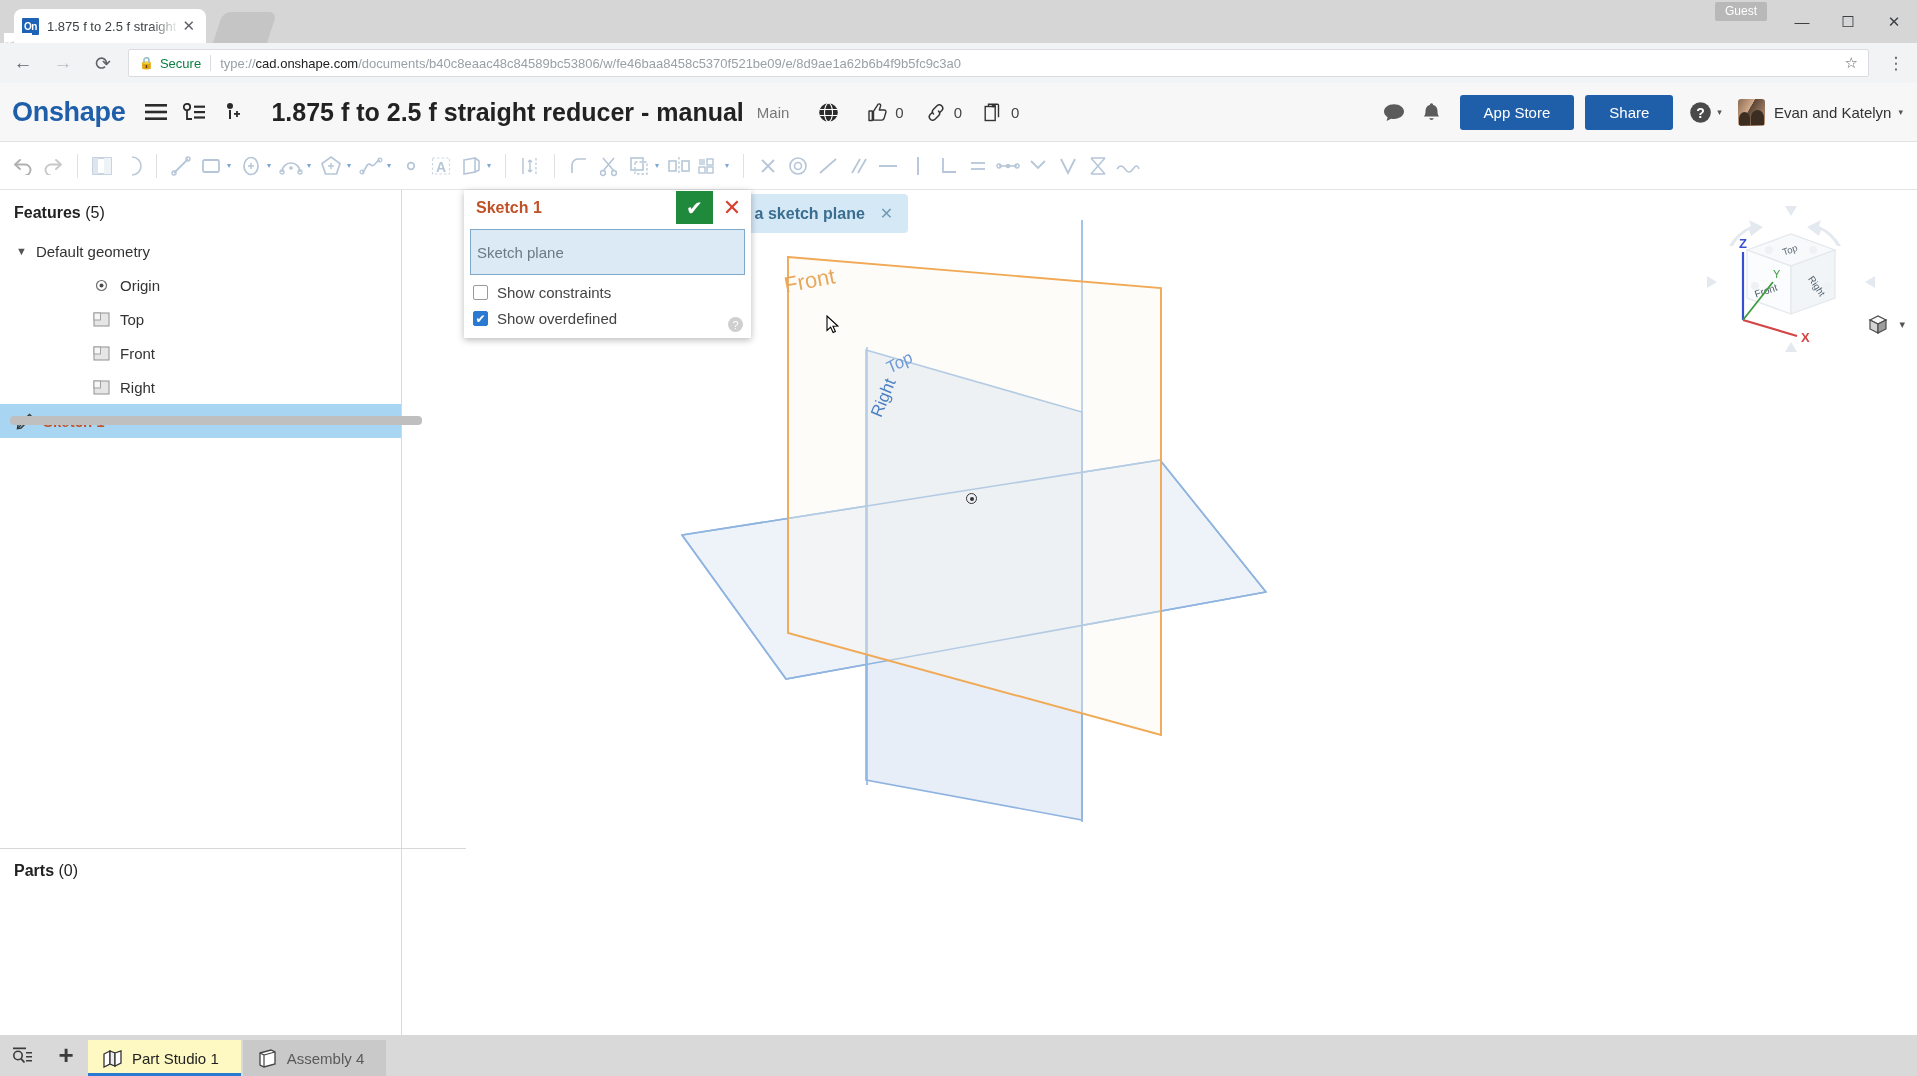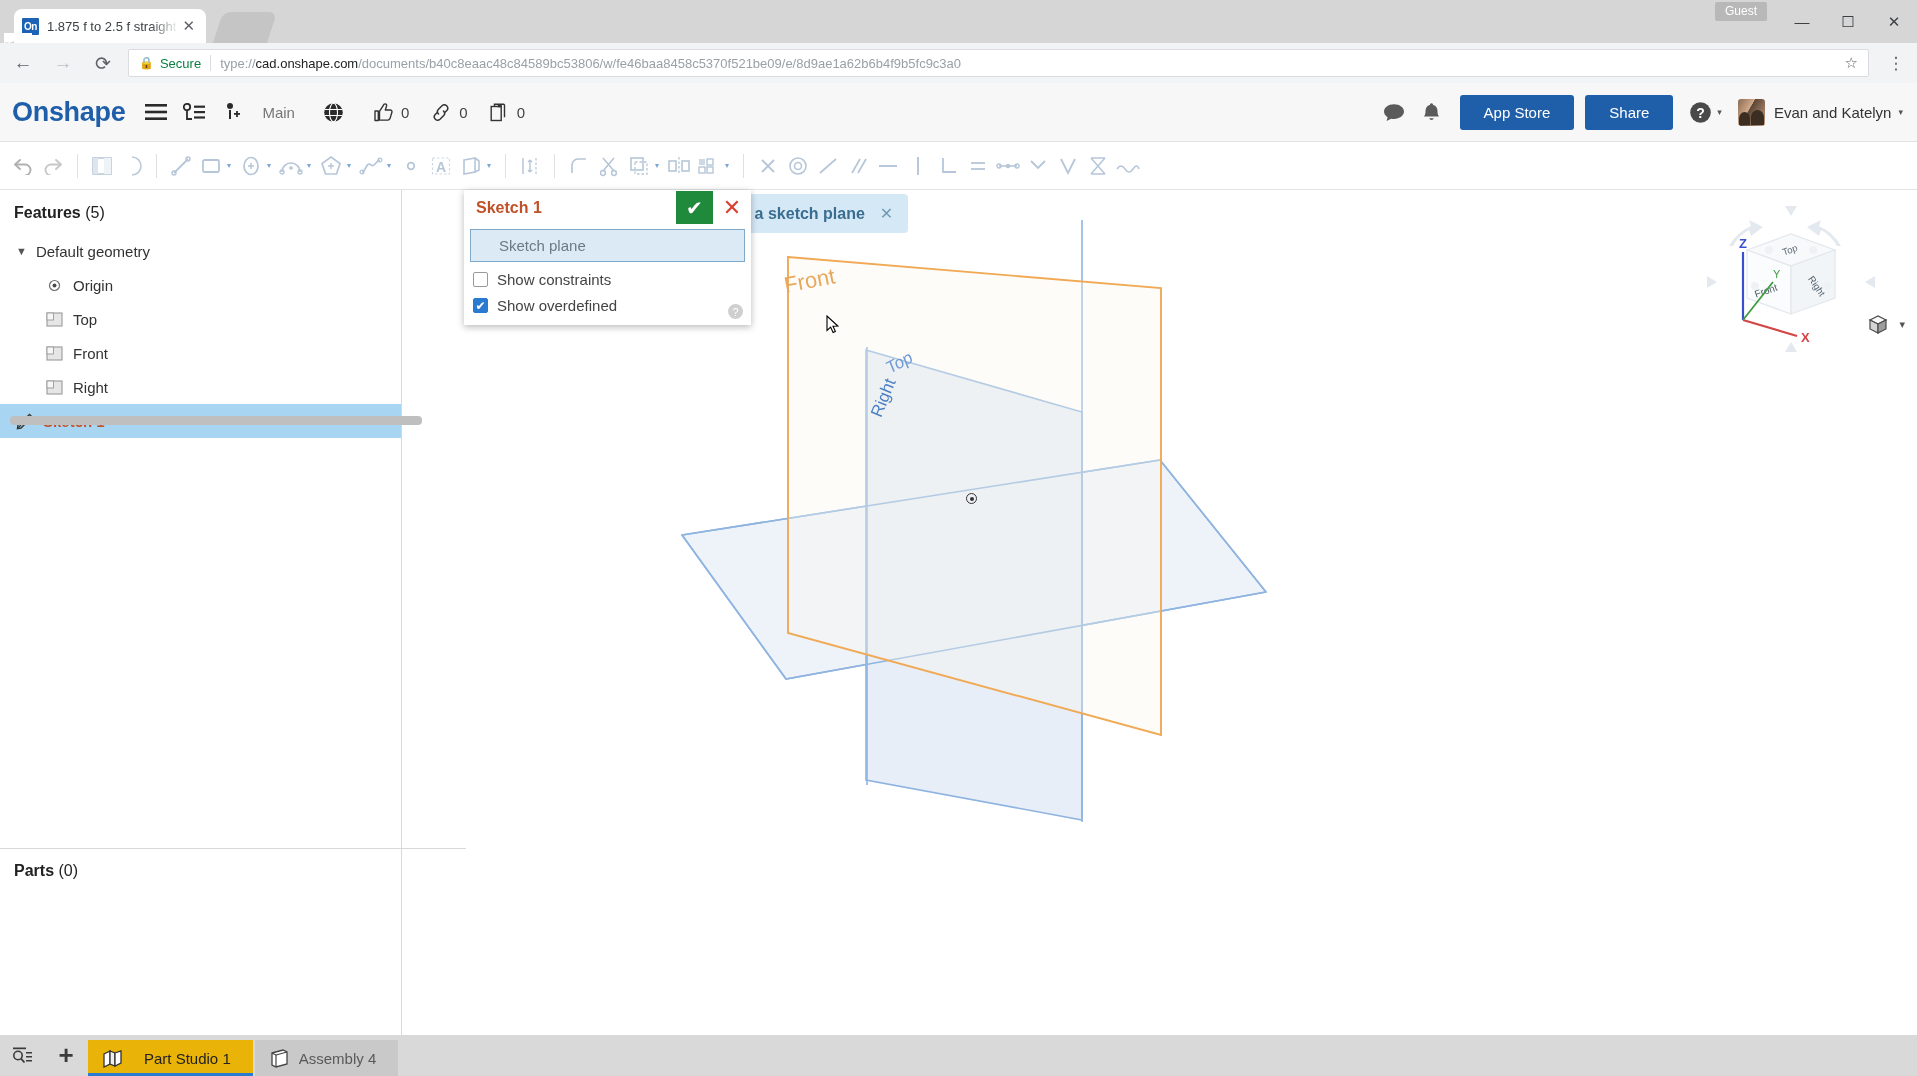--- a/index.html
+++ b/index.html
@@ -153,21 +153,21 @@
     margin: 12px 14px 0 14px; height: 30px;
     border: 1px solid #c8c8c8; border-radius: 2px;
     display: flex; align-items: center; padding: 0 9px;
   }
   .filter-box .ph { font-size: 15px; color: #9a9a9a; font-style: italic; }
   .tree { margin-top: 12px; }
   .tree-row {
     display: flex; align-items: center; height: 34px;
     padding-left: 16px; font-size: 15px; color: #333;
   }
-  .tree-row.child { padding-left: 44px; }
+  .tree-row.child { padding-left: 44px; margin-left: 47px; }
   .tree-row.selected {
     background: #a8d5f2; padding-left: 14px; color: #c0522a; font-weight: bold;
   }
   .chev { font-size: 11px; color: #555; margin-right: 9px; }
   .tree-ico { width: 20px; display:flex; align-items:center; justify-content:center;
     margin-right: 9px; color:#8a8a8a; }
   .scrollbar-h {
     position: absolute; top: 226px; left: 10px; width: 412px; height: 9px;
     background: #bfbfbf; border-radius: 4px;
   }
@@ -192,23 +192,23 @@
   .sk-title { font-size: 16px; font-weight: bold; color: #c0522a; flex: 1; }
   .sk-ok {
     width: 37px; height: 33px; background: #1f8a3b; color: #fff;
     display: flex; align-items: center; justify-content: center; font-size: 20px;
   }
   .sk-cancel {
     width: 38px; height: 33px; color: #d8402f;
     display: flex; align-items: center; justify-content: center; font-size: 22px;
   }
   .sk-field {
-    margin: 4px 6px 0 6px; height: 33px;
+    margin: 4px 6px 0 6px; height: 46px;
     background: #dbeaf5; border: 1px solid #7fa8c9;
-    display: flex; align-items: center; padding: 0 28px;
+    display: flex; align-items: center; padding: 0 6px;
   }
   .sk-field .ph { font-size: 15px; color: #6c7a84; }
   .sk-check {
     display: flex; align-items: center; padding: 9px 18px 0 9px; font-size: 15px; color: #444;
   }
   .cbox {
     width: 15px; height: 15px; border: 1px solid #9a9a9a; background: #fff;
     margin-right: 9px; border-radius: 2px; flex-shrink: 0;
   }
   .cbox.on {
@@ -264,21 +264,21 @@
   }
   .bb-ico {
     width: 44px; height: 41px; display: flex; align-items: center;
     justify-content: center; color: #3c3c3c; font-size: 17px;
   }
   .bb-tab {
     height: 36px; display: flex; align-items: center; padding: 0 22px 0 14px;
     font-size: 15px; color: #5a5a5a; background: #c9c9c9;
     margin-right: 2px; position: relative;
   }
-  .bb-tab.active { background: #eab308; color: #222; gap: 12px; }
+  .bb-tab.active { background: #fef9c3; color: #222; }
   .bb-tab.active:after {
     content:""; position:absolute; left:0; right:0; bottom:0; height:3px; background:#2a7ad1;
   }
   .bb-tab .ico { margin-right: 9px; display:flex; align-items:center; }
 </style>
 </head>
 <body>
 
 <div class="browser-tabstrip">
   <div class="tab">
@@ -329,20 +329,21 @@
       </svg>
   </div>
   <div class="hdr-ico">
     <svg width="16" height="20" viewBox="0 0 16 20">
         <circle cx="6" cy="4" r="3" fill="#2b2b2b"></circle>
         <rect x="5" y="8" width="2" height="9" fill="#2b2b2b"></rect>
         <rect x="10" y="11" width="6" height="1.8" fill="#2b2b2b"></rect>
         <rect x="12.1" y="9" width="1.8" height="6" fill="#2b2b2b"></rect>
       </svg>
   </div>
+  <div class="doc-title">1.875 f to 2.5 f straight reducer - manual</div>
   <div class="branch-label">Main</div>
   <div class="hdr-ico" style="margin-left:22px">
     <svg width="21" height="21" viewBox="0 0 21 21">
         <circle cx="10.5" cy="10.5" r="9.3" fill="#2b2b2b"></circle>
         <ellipse cx="10.5" cy="10.5" rx="4" ry="9.3" fill="none" stroke="#fff" stroke-width="1.1"></ellipse>
         <path d="M1.5 7.5 H19.5 M1.5 13.5 H19.5" stroke="#fff" stroke-width="1.1"></path>
       </svg>
   </div>
   <div class="hdr-stat">
     <svg width="20" height="19" viewBox="0 0 20 19">

